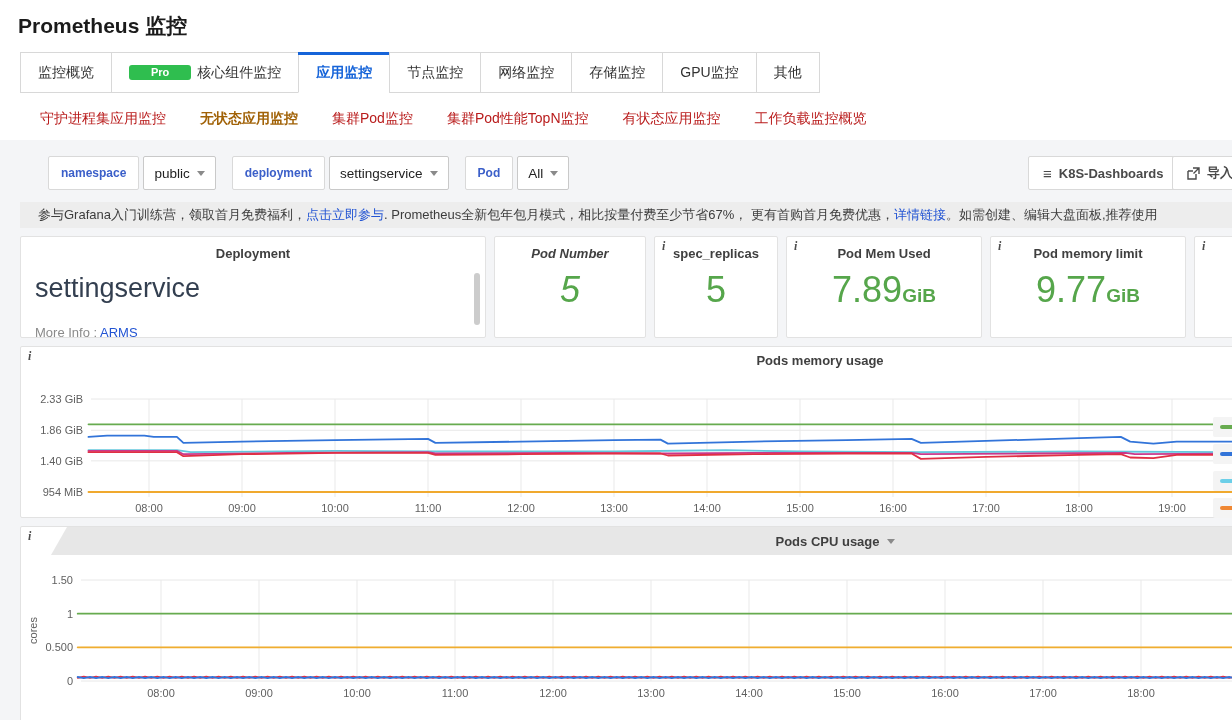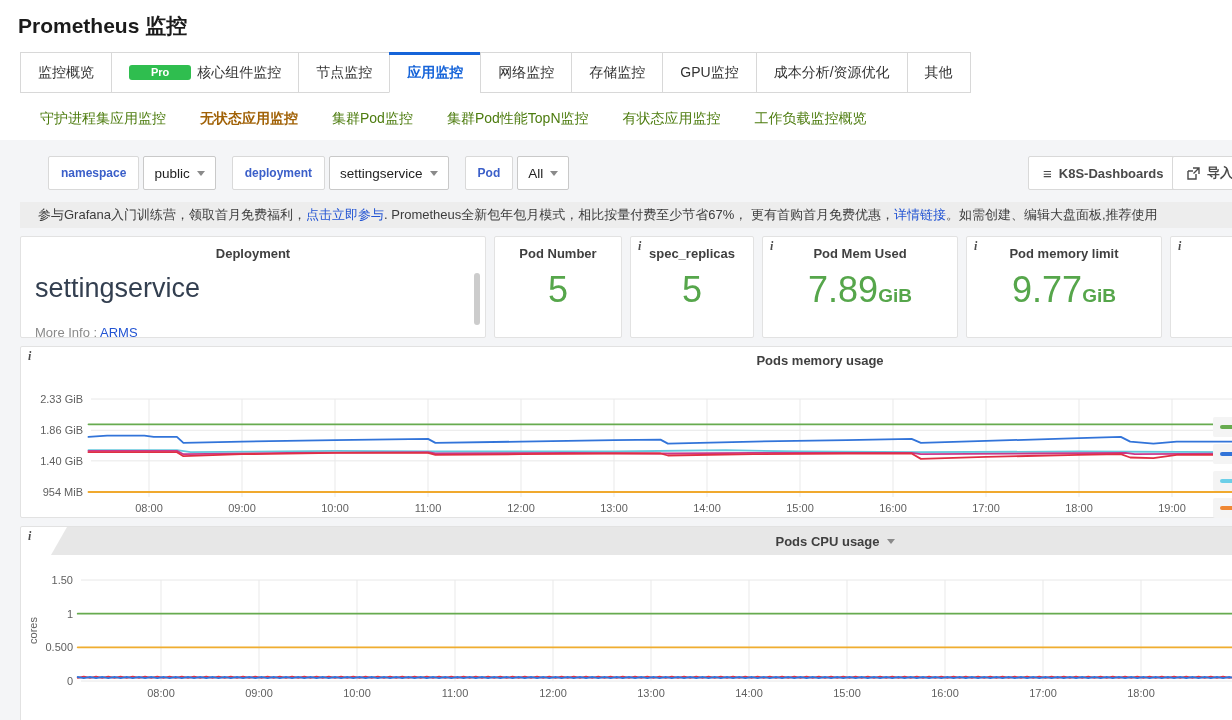--- a/index.html
+++ b/index.html
@@ -15,21 +15,21 @@
   .tab{border:1px solid #d8d8d8;margin-left:-1px;padding:0 17px;height:39px;line-height:39px;
        font-size:14px;color:#333;background:#fff;position:relative;white-space:nowrap;cursor:pointer;}
   .tab:first-child{margin-left:0;}
   .tab.active{color:#1664d9;font-weight:bold;border-bottom-color:#fff;}
   .tab.active::before{content:"";position:absolute;top:-1px;left:-1px;right:-1px;height:3px;background:#1664d9;}
   .badge{display:inline-block;background:#2fbe4f;color:#fff;font-size:11px;line-height:15px;
          border-radius:3px;padding:0 22px;margin-right:6px;font-weight:bold;vertical-align:1px;}
 
   
   .tabs2{display:flex;margin:13px 0 0 40px;}
-  .tab2{padding:0 20px 0 0;margin-right:14px;font-size:14px;color:#4d7c0f;height:24px;line-height:24px;
+  .tab2{padding:0 20px 0 0;margin-right:14px;font-size:14px;color:#b91c1c;height:24px;line-height:24px;
         white-space:nowrap;cursor:pointer;}
   .tab2.active{color:#a16207;font-weight:bold;}
 
   
   .content{position:absolute;top:140px;left:0;right:0;bottom:0;background:#f4f5f7;
            padding:16px 0 0 20px;overflow:hidden;}
 
   .filter-row{display:flex;align-items:center;height:34px;width:1620px;position:relative;}
   .filter-group{display:flex;align-items:center;margin-right:16px;}
   .chip-label{height:32px;line-height:32px;border:1px solid #d9d9d9;background:#fff;color:#3b5fc9;
@@ -74,26 +74,25 @@
   svg{display:block;}
 </style>
 </head>
 <body>
 
 <div class="page-title">Prometheus 监控</div>
 
 <div class="tabs1" id="tabs1">
     <div class="tab"><span>监控概览</span></div>
     <div class="tab"><span class="badge">Pro</span><span>核心组件监控</span></div>
+    <div class="tab active"><span>应用监控</span></div>
     <div class="tab"><span>节点监控</span></div>
-    <div class="tab active"><span>应用监控</span></div>
     <div class="tab"><span>网络监控</span></div>
     <div class="tab"><span>存储监控</span></div>
     <div class="tab"><span>GPU监控</span></div>
-    <div class="tab"><span>成本分析/资源优化</span></div>
     <div class="tab"><span>其他</span></div>
   </div>
 <div class="tabs2" id="tabs2">
     <div class="tab2">守护进程集应用监控</div>
     <div class="tab2 active">无状态应用监控</div>
     <div class="tab2">集群Pod监控</div>
     <div class="tab2">集群Pod性能TopN监控</div>
     <div class="tab2">有状态应用监控</div>
     <div class="tab2">工作负载监控概览</div>
   </div>
@@ -139,21 +138,21 @@
 
   <div class="banner" id="banner"><span class="btext">参与Grafana入门训练营，领取首月免费福利，</span><span class="blink">点击立即参与</span><span class="btext">. Prometheus全新包年包月模式，相比按量付费至少节省67%， 更有首购首月免费优惠，</span><span class="blink">详情链接</span><span class="btext">。如需创建、编辑大盘面板,推荐使用</span></div>
 
   <div class="stats" id="stats">
       <div class="stat" style="width: 466px;">
         <div class="stat-title">Deployment</div>
         <div class="stat-value-text">settingservice</div>
         <div class="stat-footer"><span>More Info : </span><span class="flink">ARMS</span></div>
         <div class="vscroll"></div>
       </div>
-      <div class="stat" style="width: 128px;">
+      <div class="stat" style="width: 152px; font-style: italic;">
         <div class="stat-title">Pod Number</div>
         <div class="stat-value-big"><span>5</span></div>
       </div>
       <div class="stat" style="width: 124px;">
         <span class="info-i">i</span>
         <div class="stat-title">spec_replicas</div>
         <div class="stat-value-big"><span>5</span></div>
       </div>
       <div class="stat" style="width: 196px;">
         <span class="info-i">i</span>

